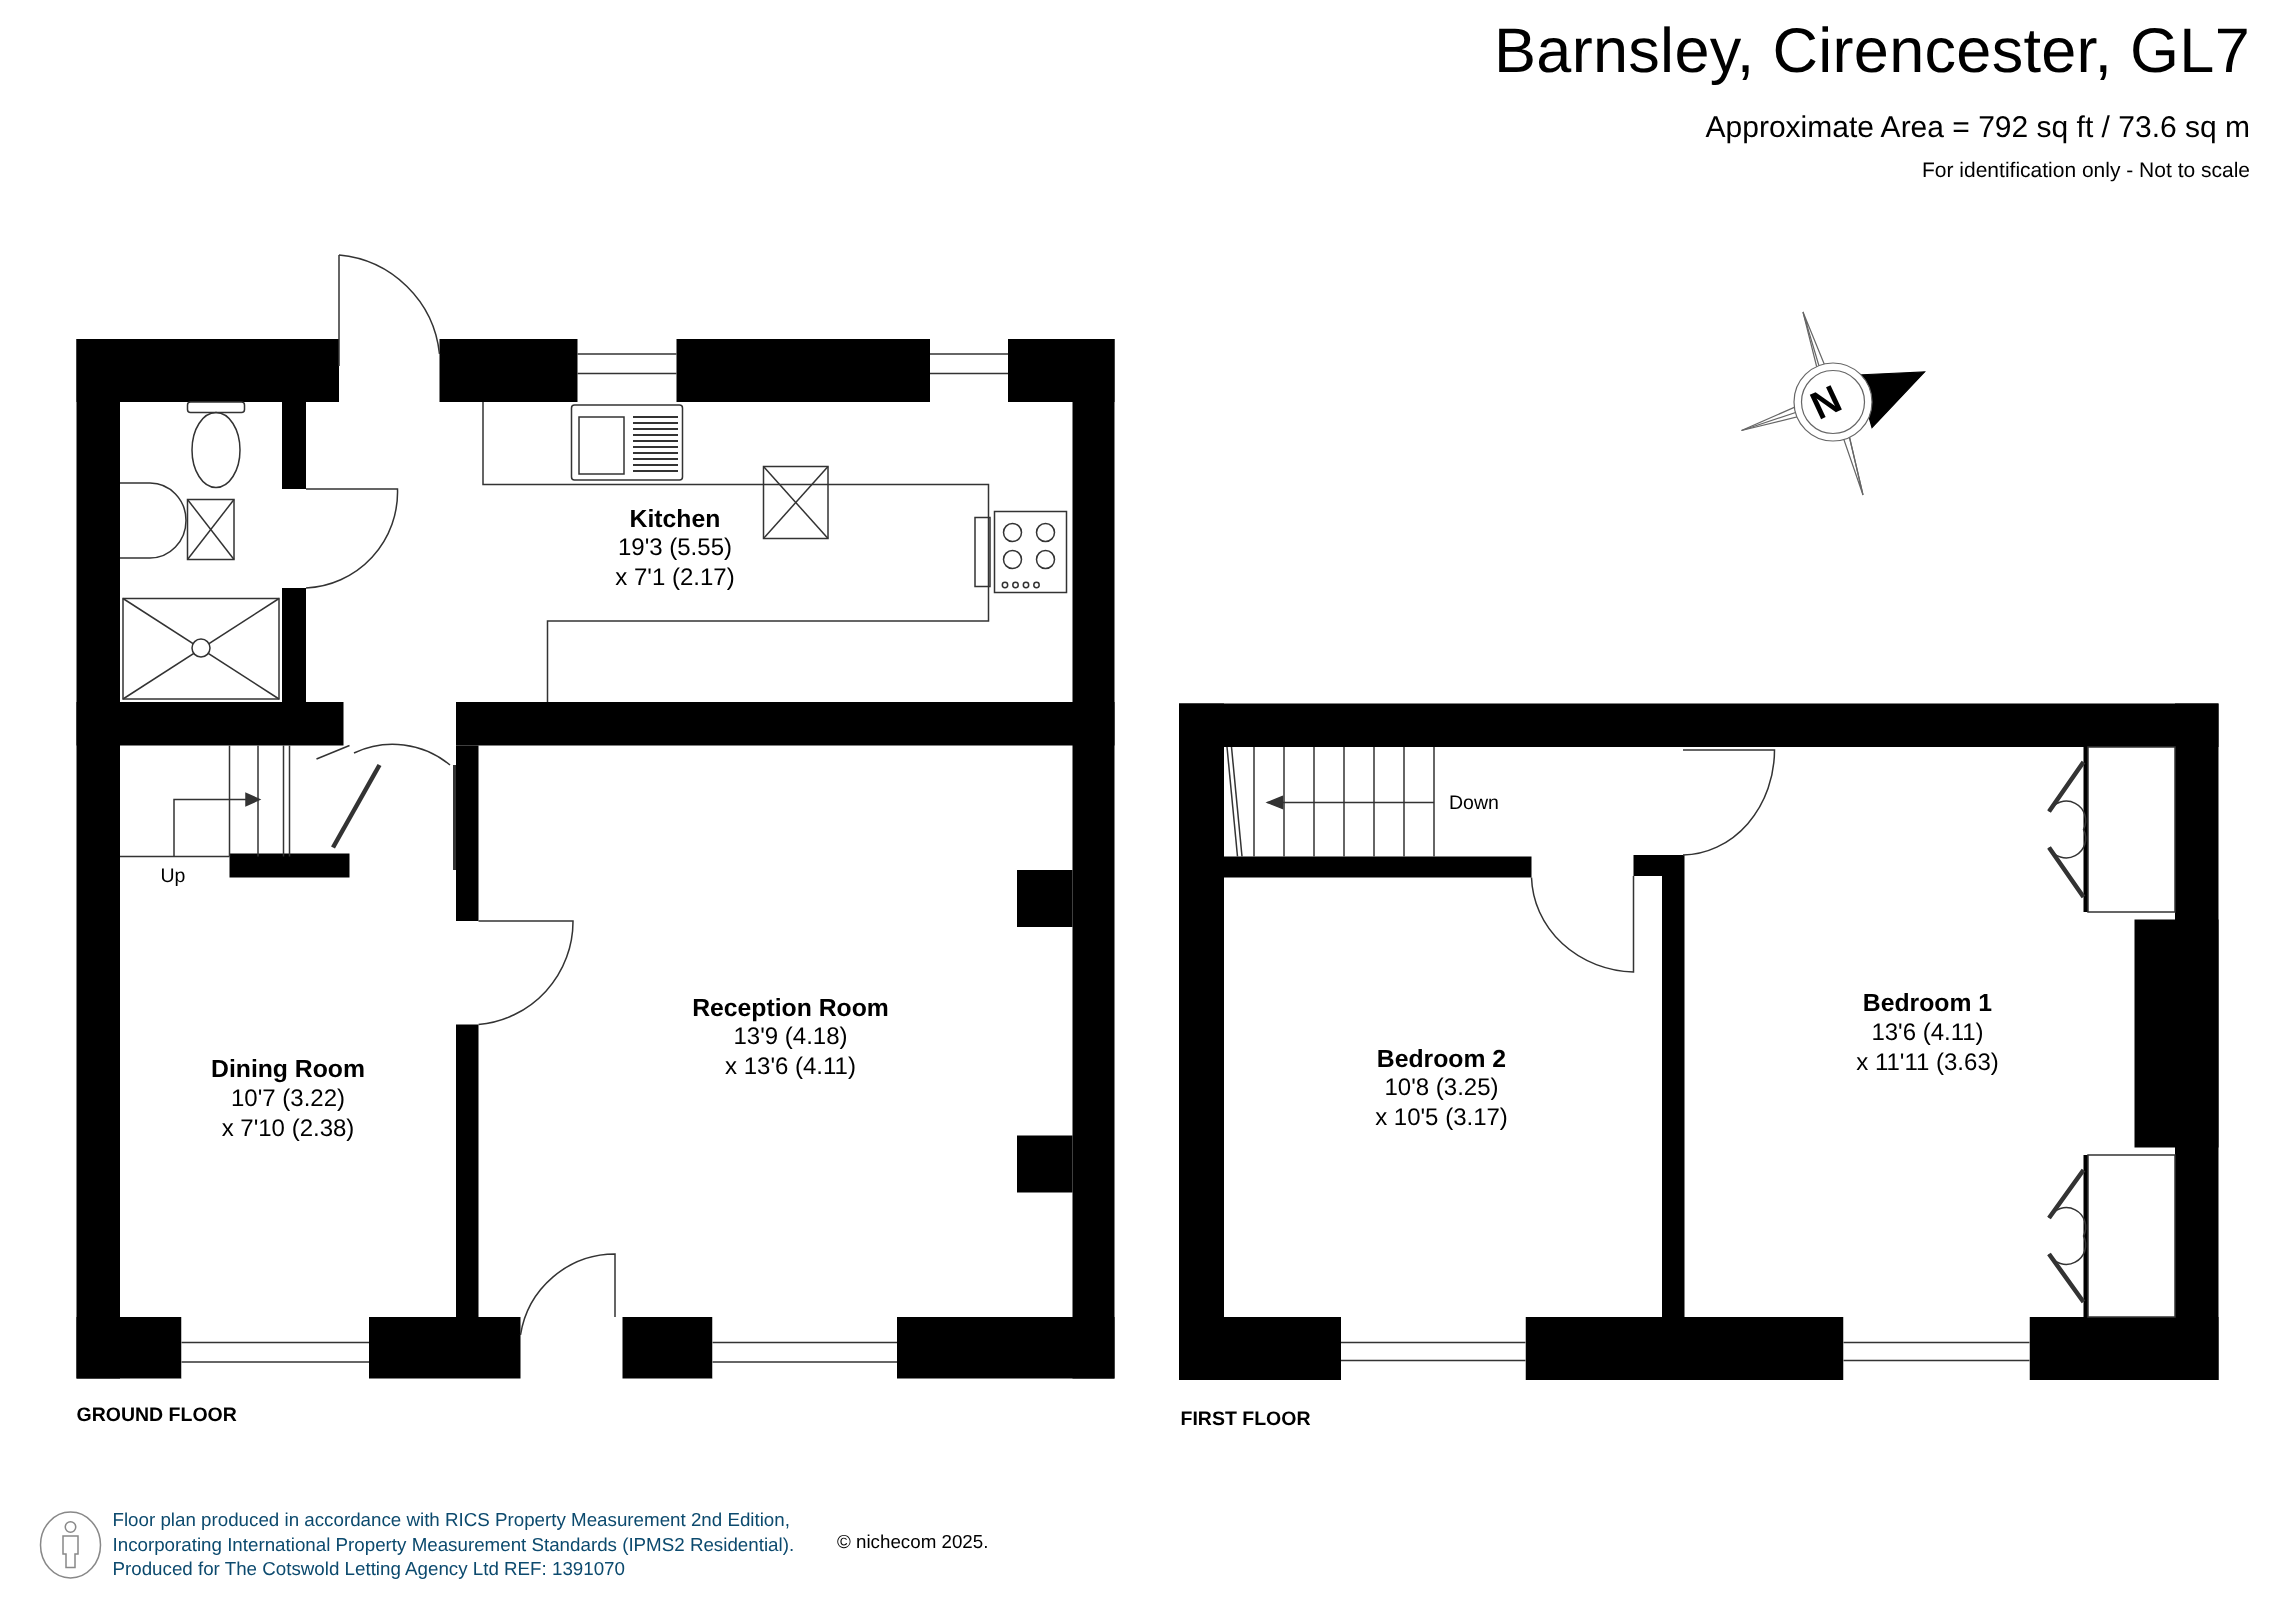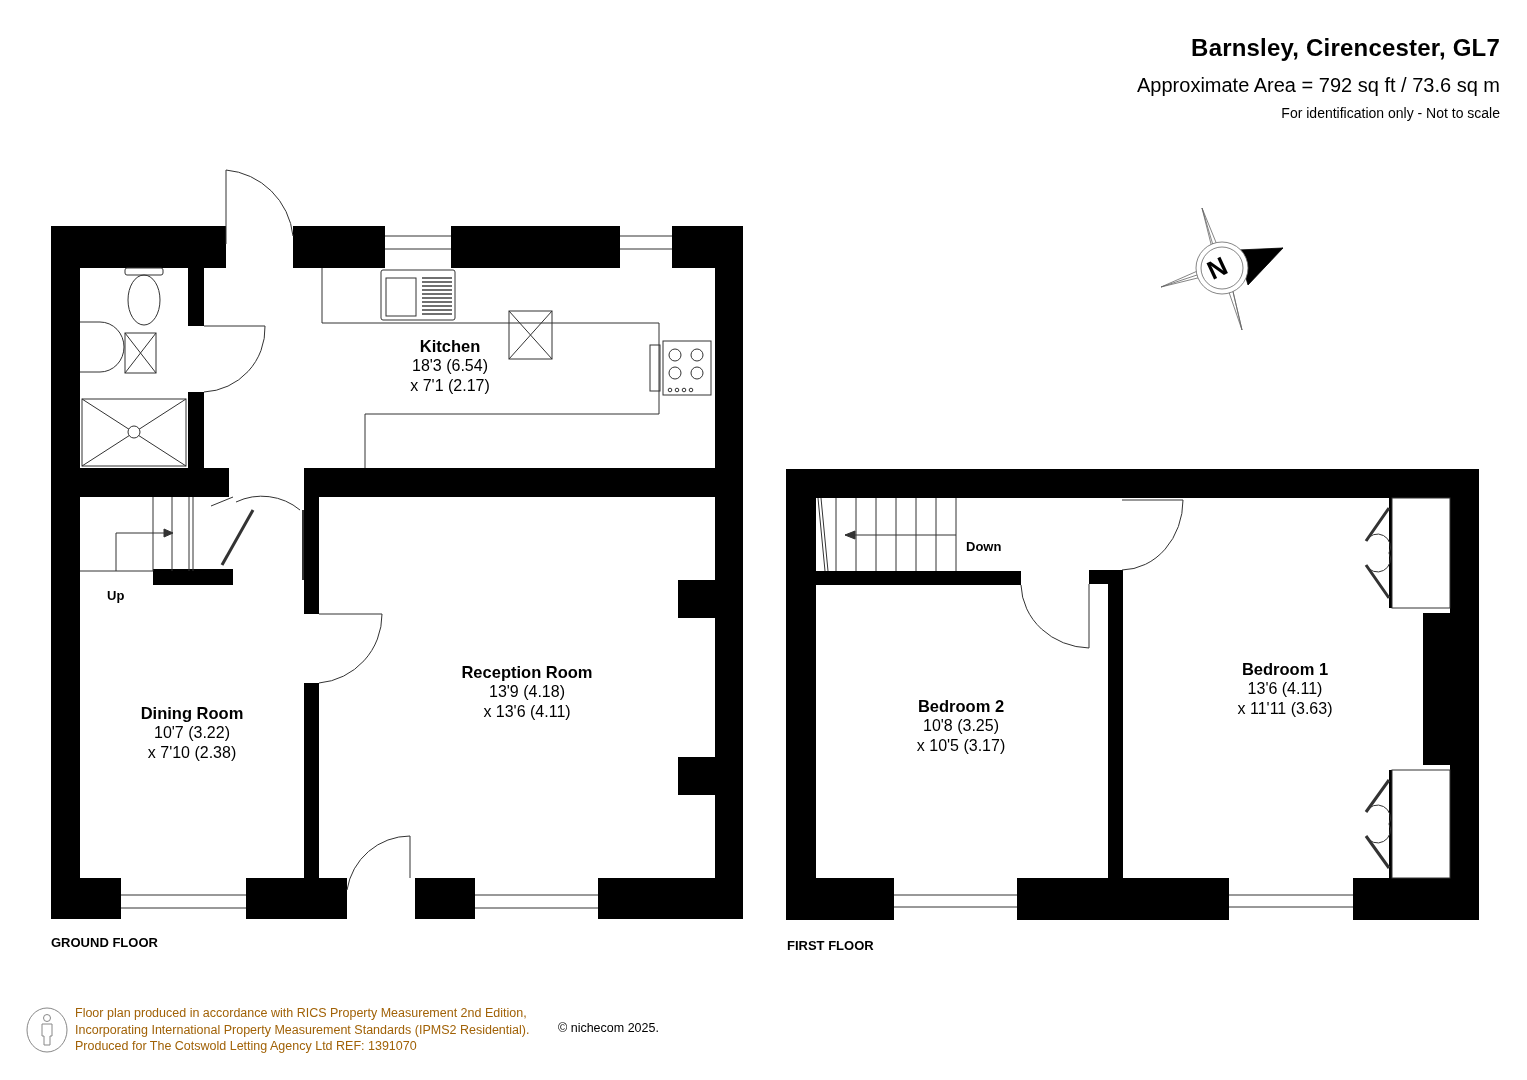--- a/index.html
+++ b/index.html
@@ -1,25 +1,25 @@
 <!DOCTYPE html>
 <html><head>
 <meta charset="utf-8">
 <style>
   html, body { margin:0; padding:0; background:#ffffff; }
   body { width:1527px; height:1080px; position:relative; overflow:hidden; font-family:"Liberation Sans", sans-serif; color:#000; }
   .abs { position:absolute; }
-  .title { right:27px; top:34px; font-size:24px; font-weight:bold; letter-spacing:0.2px; white-space:nowrap; }
+  .title { right:27px; top:10px; font-size:42px; font-weight:normal; letter-spacing:0.2px; white-space:nowrap; }
   .area { right:27px; top:74px; font-size:20px; white-space:nowrap; }
   .note { right:27px; top:105px; font-size:14px; white-space:nowrap; }
   .floor-label { font-size:13px; font-weight:bold; white-space:nowrap; }
   .room { text-align:center; font-size:16px; line-height:20px; white-space:nowrap; transform:translateX(-50%); }
   .room .name { font-weight:bold; font-size:16.5px; }
-  .stair-lbl { font-size:13px; font-weight:bold;margin-top:12px; }
-  .footer { left:75px; top:1005px; font-size:12.5px; line-height:16.5px; color:#a16207; white-space:nowrap; }
+  .stair-lbl { font-size:13px; font-weight:normal; }
+  .footer { left:75px; top:1005px; font-size:12.5px; line-height:16.5px; color:#0c4a6e; white-space:nowrap; }
   .copyright { left:558px; top:1021px; font-size:12.5px; color:#000000; white-space:nowrap; }
   svg { position:absolute; left:0; top:0; }
 </style>
 </head>
 <body>
 
 <div class="abs title">Barnsley, Cirencester, GL7</div>
 <div class="abs area">Approximate Area = 792 sq ft / 73.6 sq m</div>
 <div class="abs note">For identification only - Not to scale</div>
 
@@ -191,21 +191,21 @@
     <polygon points="1238,250 1283,248 1248,285" fill="#000" stroke="#000"></polygon>
     <circle cx="1222" cy="268" r="26" fill="#fff"></circle>
     <circle cx="1222" cy="268" r="21"></circle>
   </g>
 </svg>
 
 <div class="abs" style="left:1208px; top:253px; font-size:26px; font-weight:bold; transform:rotate(-25deg);">N</div>
 
 <div class="abs room" style="left:450px; top:336px;">
   <div class="name">Kitchen</div>
-  <div>18'3 (6.54)</div>
+  <div>19'3 (5.55)</div>
   <div>x 7'1 (2.17)</div>
 </div>
 <div class="abs room" style="left:192px; top:703px;">
   <div class="name">Dining Room</div>
   <div>10'7 (3.22)</div>
   <div>x 7'10 (2.38)</div>
 </div>
 <div class="abs room" style="left:527px; top:662px;">
   <div class="name">Reception Room</div>
   <div>13'9 (4.18)</div>

